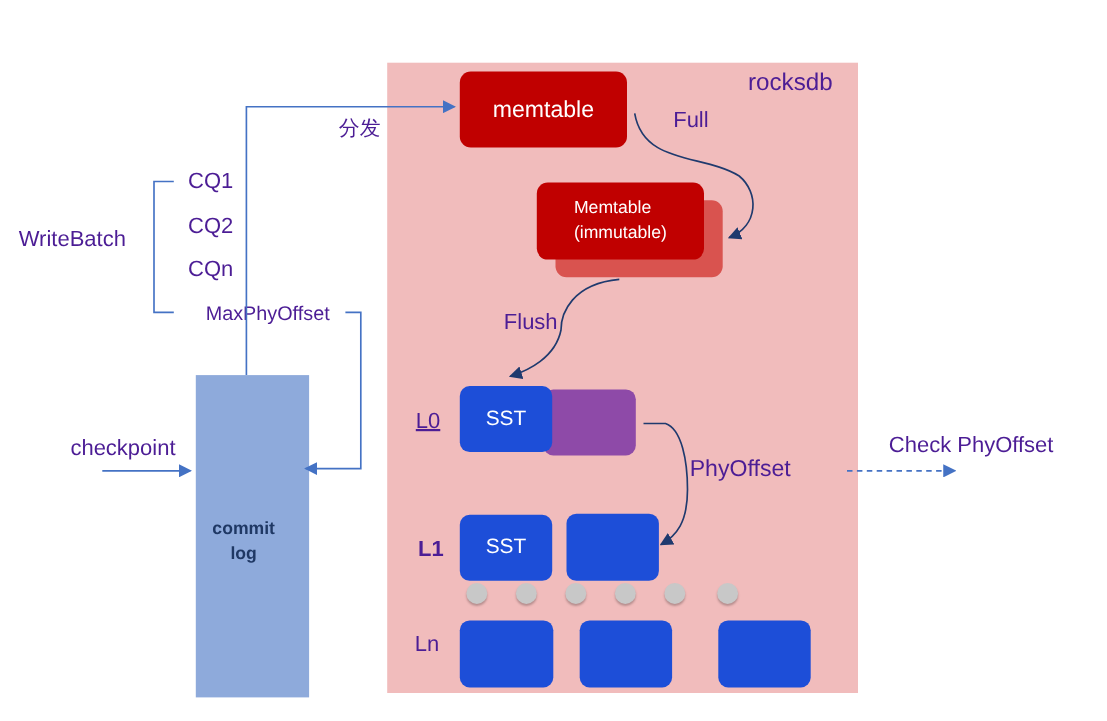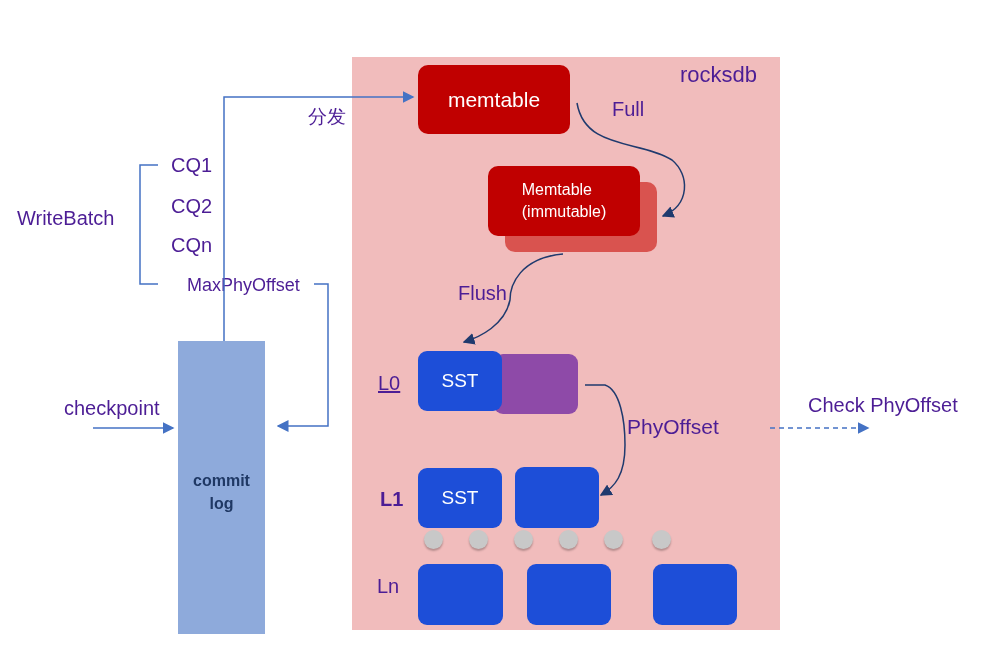--- a/index.html
+++ b/index.html
@@ -3,21 +3,21 @@
 <meta charset="utf-8">
 <style>
   html, body { margin: 0; padding: 0; background: #ffffff; }
   body { width: 1006px; height: 655px; position: relative; overflow: hidden;
          font-family: "Liberation Sans", "DejaVu Sans", sans-serif; color: #1a1a1a; }
   .txt { position: absolute; white-space: nowrap; font-size: 20px; color: #4c1d95; }
   #rocksdb-panel { position: absolute; left: 352px; top: 57px; width: 428px; height: 573px; background: #f1bcbc; }
   .red-box { position: absolute; border-radius: 10px; color: #fff; display: flex; align-items: center; justify-content: center; text-align: left; }
   .purple { position: absolute; border-radius: 9px; background: #1d4ed8; color: #fff; display: flex; align-items: center; justify-content: center; font-size: 19px; }
   .dot { position: absolute; width: 19px; height: 19px; border-radius: 50%; background: #c8c8c8; box-shadow: 0 2px 2px rgba(0,0,0,0.25); }
-  #commit-log { position: absolute; left: 178px; top: 341px; width: 87px; height: 293px; background: #8eaadb; }
+  #commit-log { position: absolute; left: 178px; top: 341px; width: 87px; height: 293px; background: #8eaadb; padding-left: 16px; }
   #commit-log-label { position: absolute; left: 0; top: 128px; width: 87px; text-align: center; font-weight: bold; font-size: 16px; color: #1f3864; white-space: pre-line; line-height: 23px; }
   svg#connectors { position: absolute; left: 0; top: 0; }
 </style>
 </head>
 <body>
 
 <div id="rocksdb-panel"></div>
 <div class="txt" style="left:680px; top:62px; font-size:22px;">rocksdb</div>
 
 <div class="red-box" style="left:418px; top:65px; width:152px; height:69px; background:#c00000; font-size:21px;">memtable</div>

